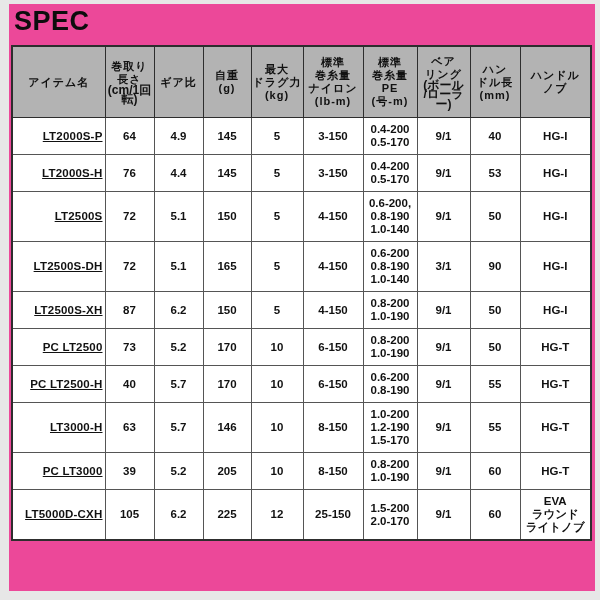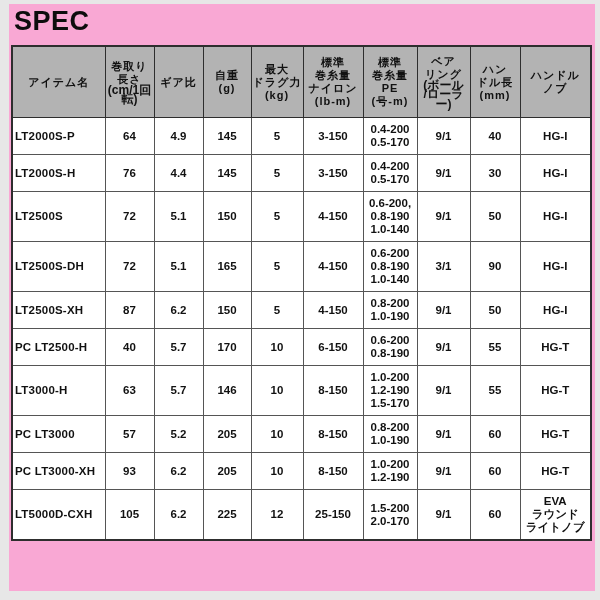--- a/index.html
+++ b/index.html
@@ -13,21 +13,21 @@
     width:600px;height:600px;
     background:#e7e7e7;
     font-family:"Liberation Sans", sans-serif;
     color:var(--text);
     position:relative;
     overflow:hidden;
   }
   .sheet{
     position:absolute;
     left:9px;top:4px;right:5px;bottom:9px;
-    background:#f9a8d4;
+    background:#ec4899;
   }
   .page-title{
     position:absolute;
     left:5px;top:2px;
     margin:0;
     font-size:27px;
     font-weight:800;
     letter-spacing:.5px;
     color:#0d0d0d;
   }
@@ -65,23 +65,24 @@
     border:1px solid var(--border-mid);
     padding:5px 2px;
     font-size:11.5px;
     font-weight:700;
     line-height:13px;
     text-align:center;
     vertical-align:middle;
     white-space:pre-line;
   }
   table.spec td.name-cell{
-    text-align:left;
+    text-align:right;
     white-space:normal;
     letter-spacing:.2px;
+    text-decoration:underline;
   }
 </style>
 </head>
 <body>
 
 <div class="sheet">
   <h1 class="page-title">SPEC</h1>
 
   <table class="spec">
     <colgroup>
@@ -142,21 +143,21 @@
         <tr>
           <td class="name-cell">LT2000S-H</td>
           <td>76</td>
           <td>4.4</td>
           <td>145</td>
           <td>5</td>
           <td>3-150</td>
           <td>0.4-200
 0.5-170</td>
           <td>9/1</td>
-          <td>30</td>
+          <td>53</td>
           <td>HG-I</td>
         </tr>
         <tr>
           <td class="name-cell">LT2500S</td>
           <td>72</td>
           <td>5.1</td>
           <td>150</td>
           <td>5</td>
           <td>4-150</td>
           <td>0.6-200,
@@ -187,20 +188,33 @@
           <td>150</td>
           <td>5</td>
           <td>4-150</td>
           <td>0.8-200
 1.0-190</td>
           <td>9/1</td>
           <td>50</td>
           <td>HG-I</td>
         </tr>
         <tr>
+          <td class="name-cell">PC LT2500</td>
+          <td>73</td>
+          <td>5.2</td>
+          <td>170</td>
+          <td>10</td>
+          <td>6-150</td>
+          <td>0.8-200
+1.0-190</td>
+          <td>9/1</td>
+          <td>50</td>
+          <td>HG-T</td>
+        </tr>
+        <tr>
           <td class="name-cell">PC LT2500-H</td>
           <td>40</td>
           <td>5.7</td>
           <td>170</td>
           <td>10</td>
           <td>6-150</td>
           <td>0.6-200
 0.8-190</td>
           <td>9/1</td>
           <td>55</td>
@@ -215,40 +229,27 @@
           <td>8-150</td>
           <td>1.0-200
 1.2-190
 1.5-170</td>
           <td>9/1</td>
           <td>55</td>
           <td>HG-T</td>
         </tr>
         <tr>
           <td class="name-cell">PC LT3000</td>
-          <td>57</td>
+          <td>39</td>
           <td>5.2</td>
           <td>205</td>
           <td>10</td>
           <td>8-150</td>
           <td>0.8-200
 1.0-190</td>
-          <td>9/1</td>
-          <td>60</td>
-          <td>HG-T</td>
-        </tr>
-        <tr>
-          <td class="name-cell">PC LT3000-XH</td>
-          <td>93</td>
-          <td>6.2</td>
-          <td>205</td>
-          <td>10</td>
-          <td>8-150</td>
-          <td>1.0-200
-1.2-190</td>
           <td>9/1</td>
           <td>60</td>
           <td>HG-T</td>
         </tr>
         <tr>
           <td class="name-cell">LT5000D-CXH</td>
           <td>105</td>
           <td>6.2</td>
           <td>225</td>
           <td>12</td>

